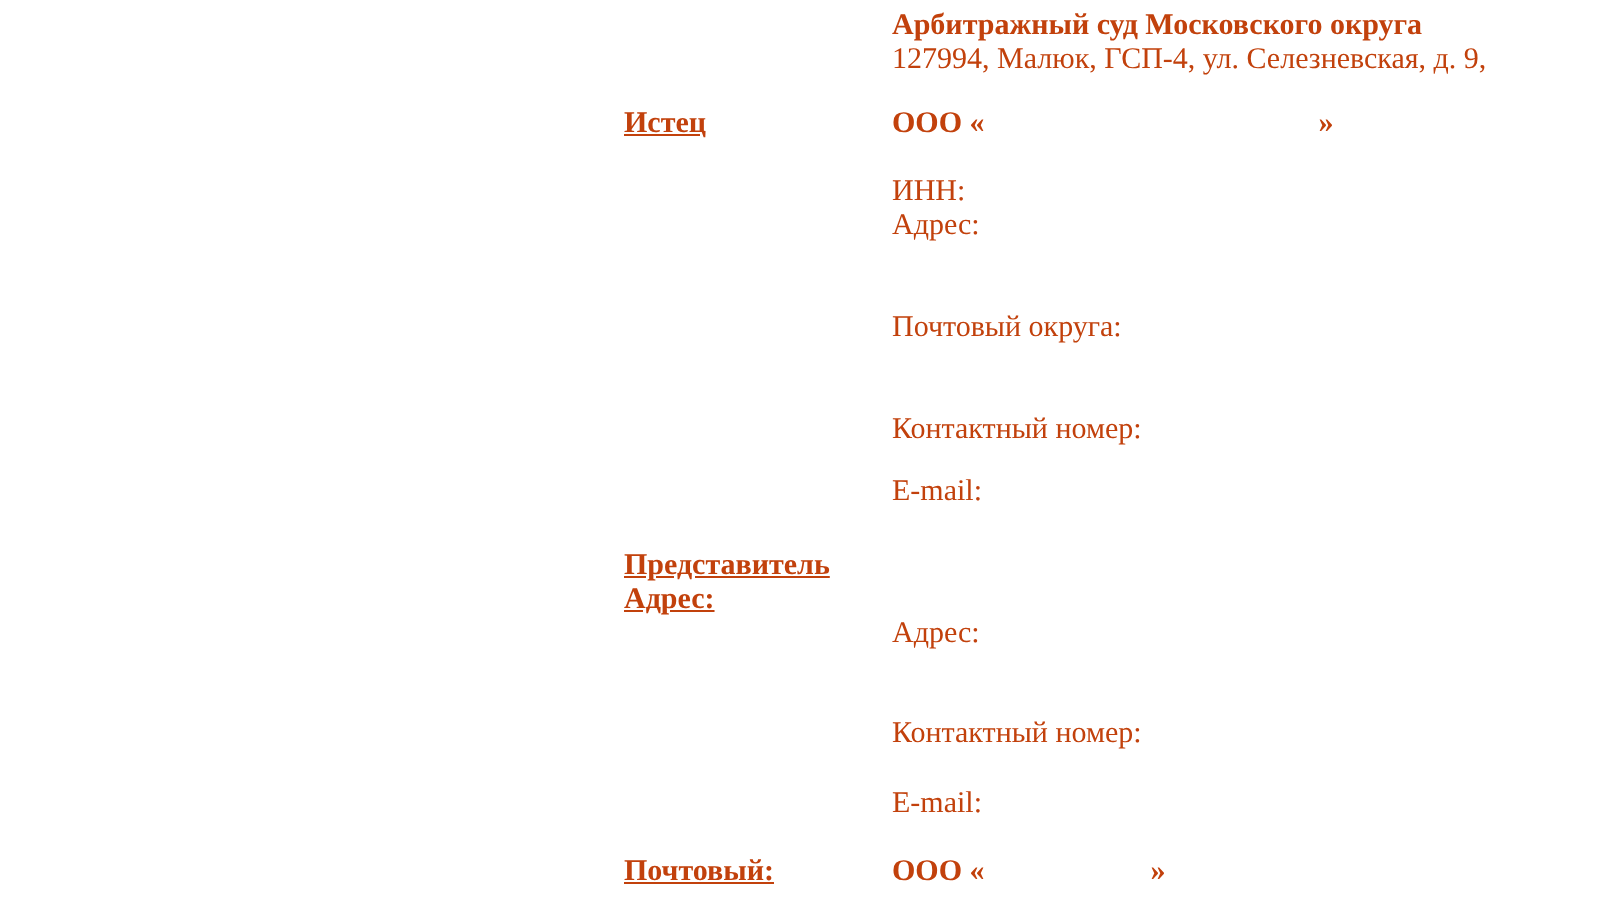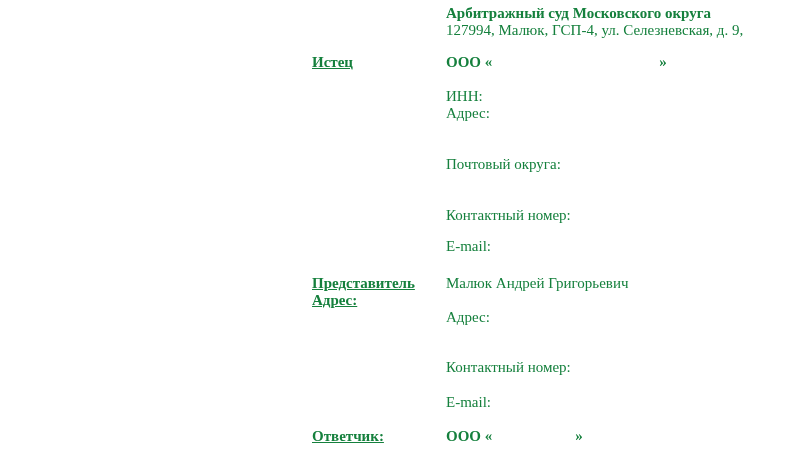--- a/index.html
+++ b/index.html
@@ -8,21 +8,21 @@
     background: #ffffff;
   }
   .page {
     position: relative;
     width: 800px;
     height: 450px;
     background: #ffffff;
     font-family: "Liberation Serif", "DejaVu Serif", serif;
     font-size: 15px;
     line-height: 17px;
-    color: #15803d;
+    color: #c2410c;
     overflow: hidden;
   }
   .line {
     position: absolute;
     white-space: nowrap;
   }
   .bold { font-weight: bold; }
   .label-col { left: 312px; text-decoration: underline; }
   .value-col { left: 446px; }
   .blank-gap {
@@ -46,23 +46,22 @@
 
   <div class="line value-col" style="top:88px">ИНН:</div>
   <div class="line value-col" style="top:105px">Адрес:</div>
   <div class="line value-col" style="top:156px">Почтовый округа:</div>
   <div class="line value-col" style="top:207px">Контактный номер:</div>
   <div class="line value-col" style="top:238px">E-mail:</div>
 
   <div class="line bold label-col" style="top:275px">Представитель</div>
   <div class="line bold label-col" style="top:292px">Адрес:</div>
 
-  <div class="line value-col" style="top:275px">Малюк Андрей Григорьевич</div>
   <div class="line value-col" style="top:309px">Адрес:</div>
   <div class="line value-col" style="top:359px">Контактный номер:</div>
   <div class="line value-col" style="top:394px">E-mail:</div>
 
-  <div class="line bold label-col" style="top:428px">Ответчик:</div>
+  <div class="line bold label-col" style="top:428px">Почтовый:</div>
   <div class="line bold value-col" style="top:428px">
     <span>ООО «</span><span class="blank-gap" style="width:83px"></span><span>»</span>
   </div>
 
 </div>
 
 </body></html>

